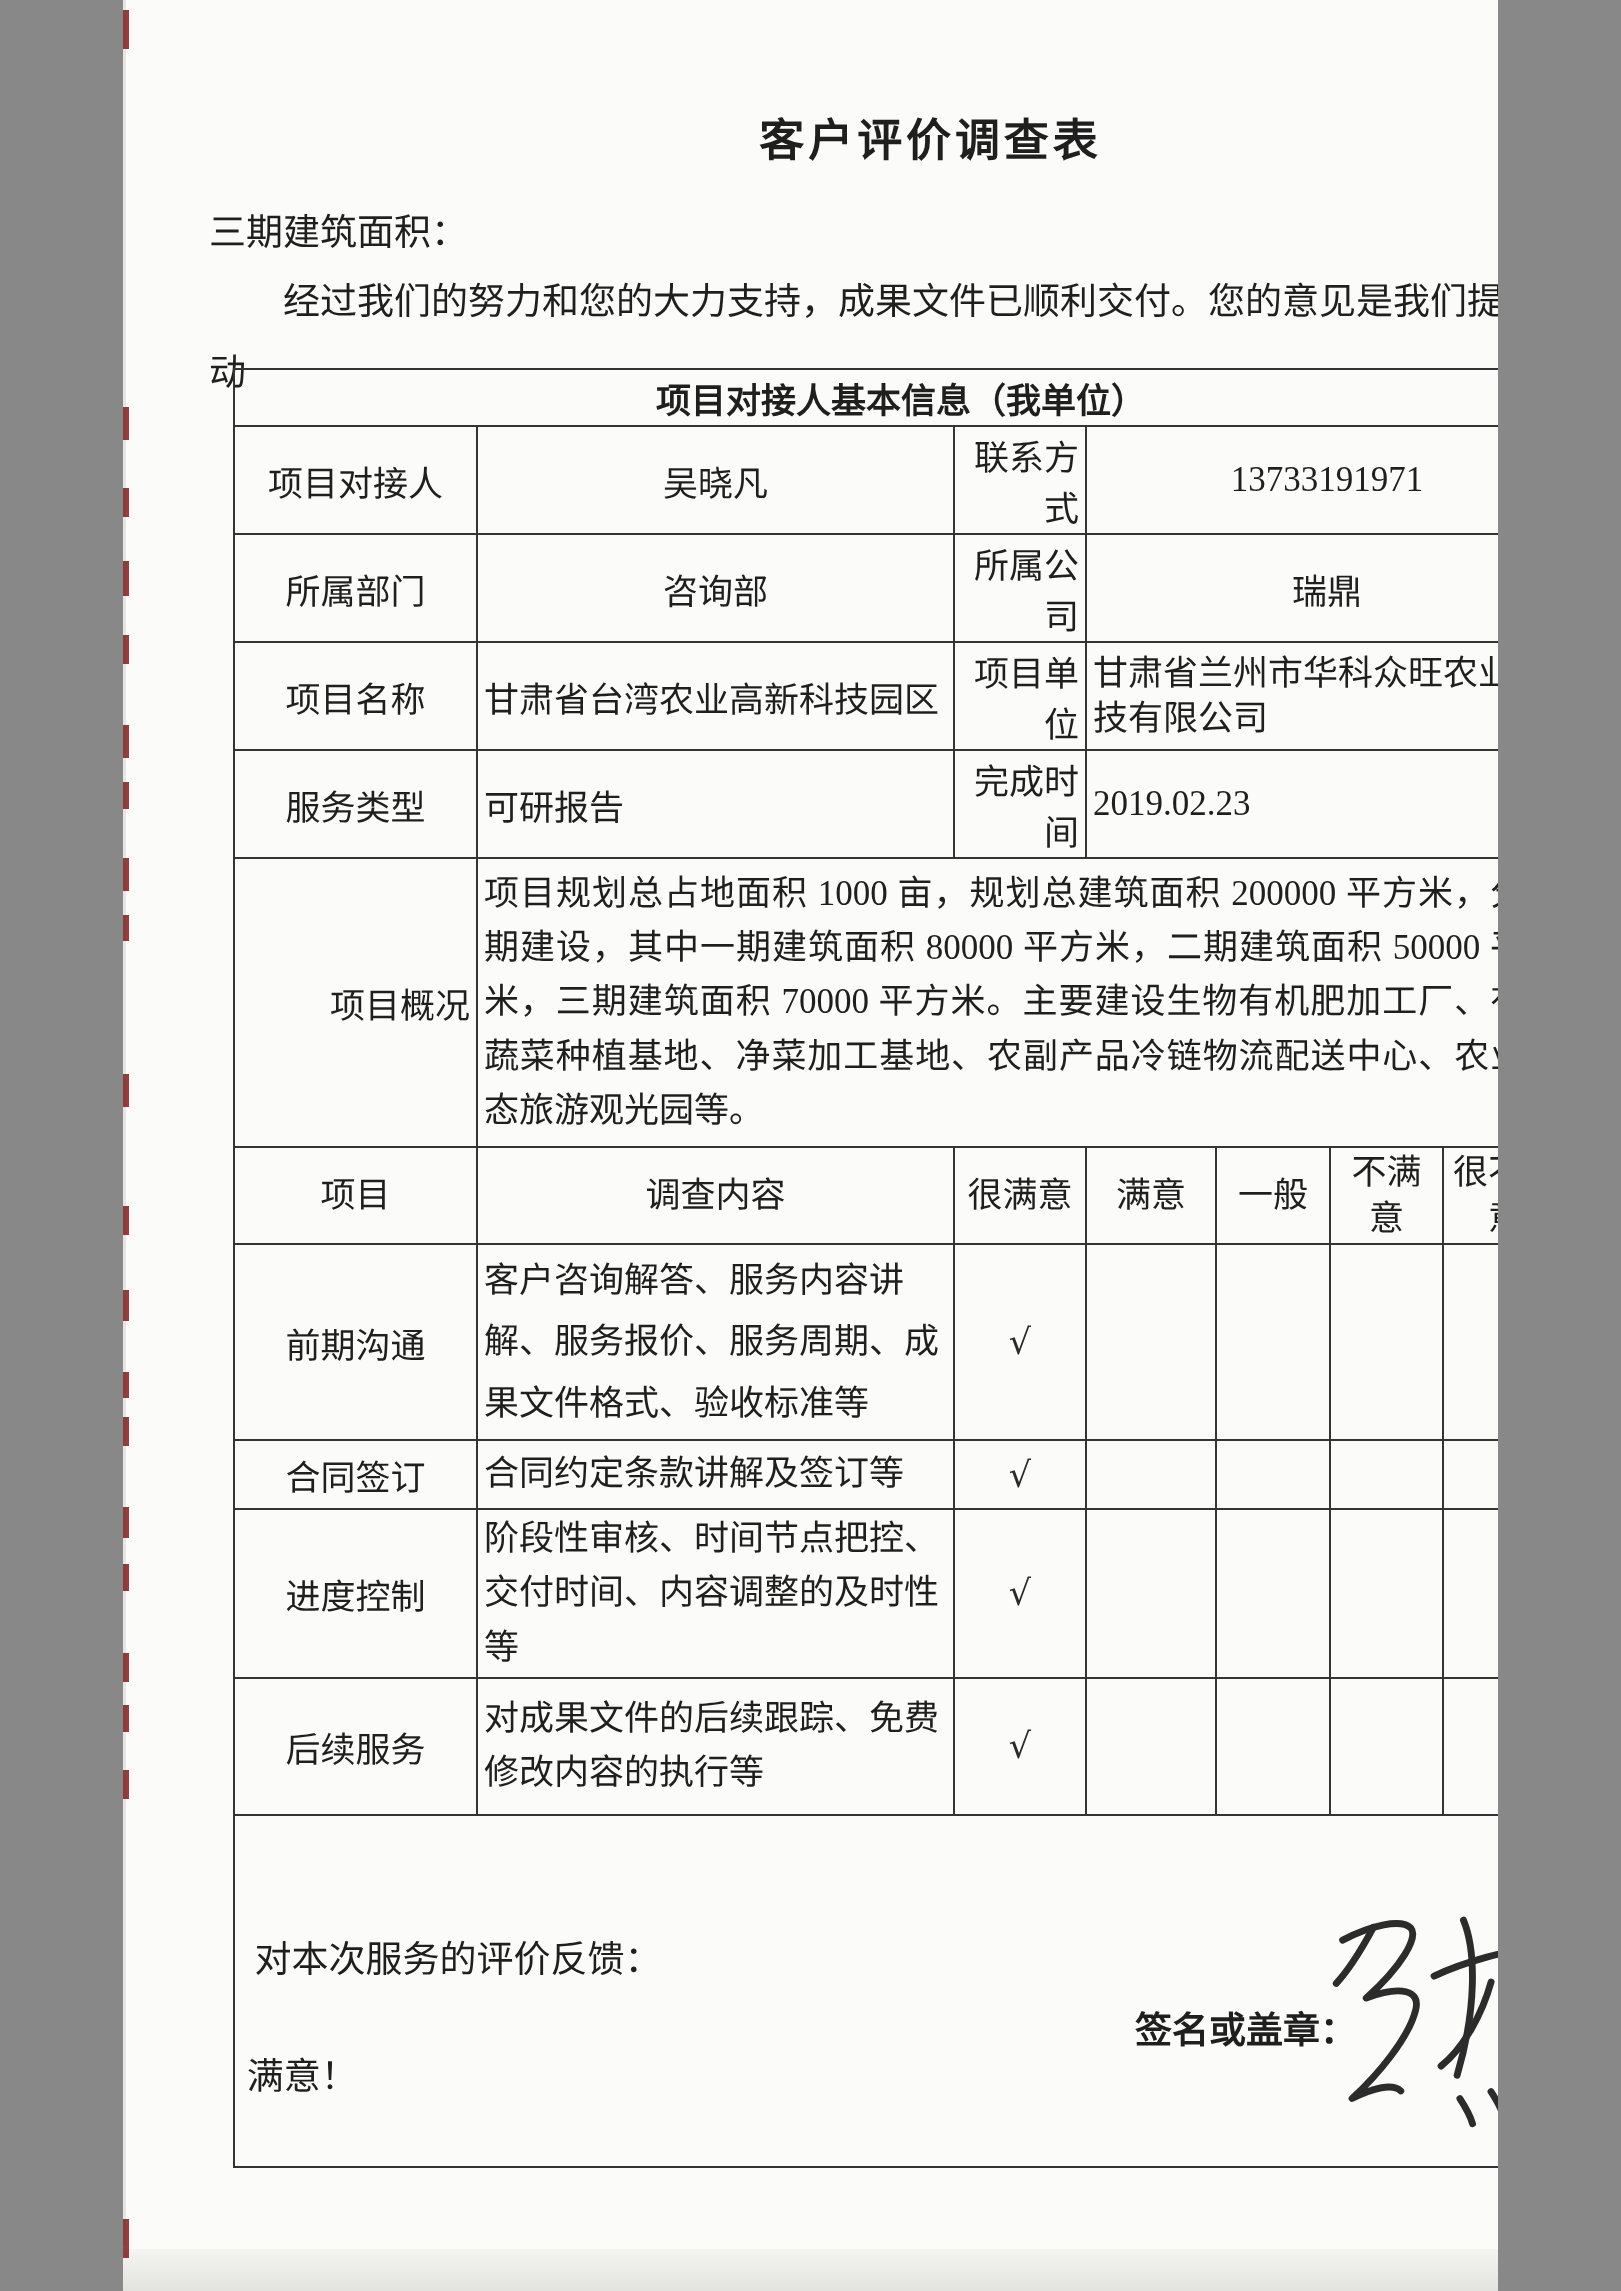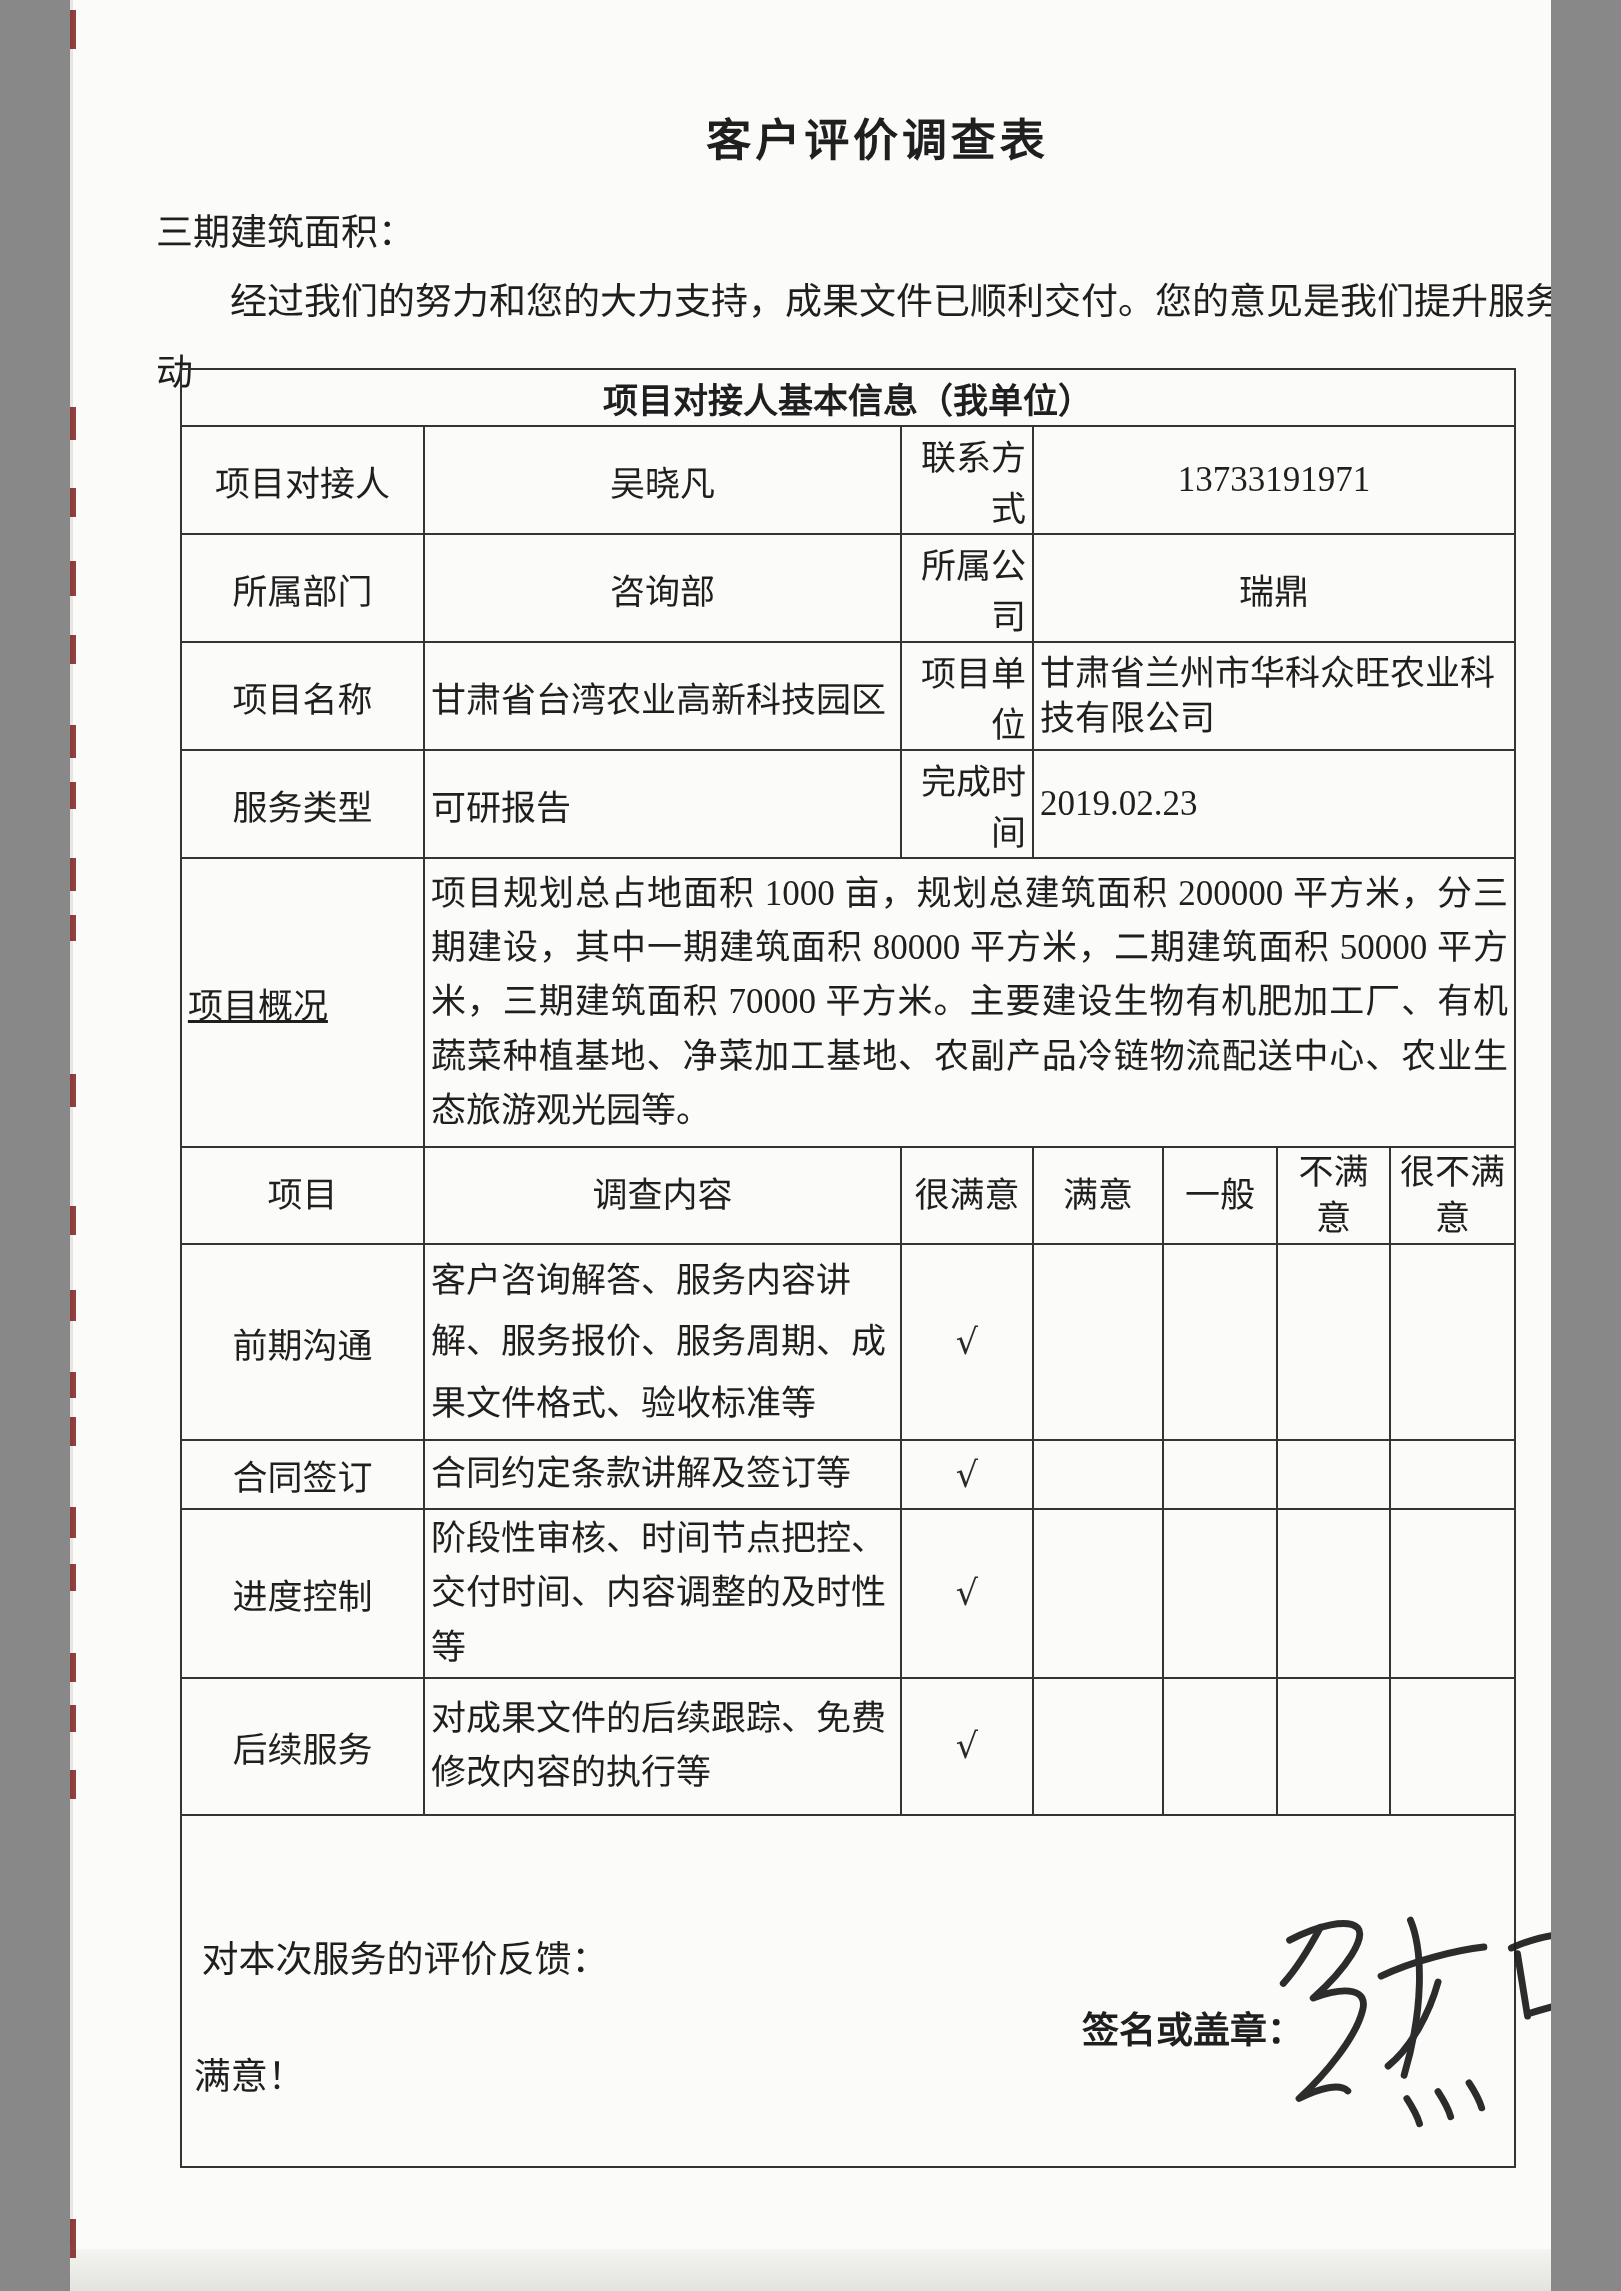--- a/index.html
+++ b/index.html
@@ -1,18 +1,18 @@
 <!DOCTYPE html>
 <html lang="zh-CN"><head>
 <meta charset="utf-8">
 <style>
   html,body{margin:0;padding:0;background:#888;}
   .page{
     position:relative;
-    width:1481px;height:2292px;
+    width:1375px;height:2292px;
     margin:0 auto;
     background:#fbfbf9;
     overflow:hidden;
     font-family:"Liberation Serif","DejaVu Serif",serif;
     color:#1f1f1f;
   }
   
   .edge-mark{position:absolute;left:0;width:5.9px;opacity:.85;}
   .bottom-band{position:absolute;left:0;bottom:0;width:100%;height:43px;
     background:linear-gradient(#f4f4f1,#e2e2de);}
@@ -29,21 +29,21 @@
     position:absolute;left:110px;top:368px;
     width:1335px;border-collapse:collapse;table-layout:fixed;
   }
   table.survey td{border:2px solid #343434;padding:2px 5.9px;vertical-align:middle;
     font-size:35px;overflow:visible;}
   td.section-title{font-weight:bold;text-align:center;font-size:37px;border-radius:23px;}
   td.lbl{text-align:center;}
   td.lbl-narrow{text-align:right;font-size:32px;padding:0;}
   td.val{text-align:center;}
   td.val-left{text-align:left;padding-left:9.8px;}
-  td.overview-lbl{text-align:left;font-size:37px;text-decoration:underline;}
+  td.overview-lbl{text-align:right;font-size:37px;}
   td.overview-txt{font-size:35px;line-height:1.55;text-align:justify;padding:9.8px 17.6px;vertical-align:middle;}
   td.col-head{text-align:center;font-size:35px;padding:2px 2px;line-height:1.3;}
   td.item{text-align:center;font-size:37px;}
   td.eval-content{font-size:34px;line-height:1.55;text-align:left;padding:5.9px 9.8px;}
   td.eval-content.tall{line-height:1.75;}
   td.check{text-align:center;font-size:41px;font-family:"DejaVu Sans",sans-serif;color:#2a2a2a;}
   td.feedback-cell{position:relative;vertical-align:top;padding:0;}
   .fb-label{margin:47px 0 0 13.7px;font-size:37px;}
   .fb-response{margin:63px 0 0 5.9px;font-size:37px;}
   .sig-label{position:absolute;left:900px;top:184px;font-size:37px;white-space:nowrap;font-weight:bold;}

